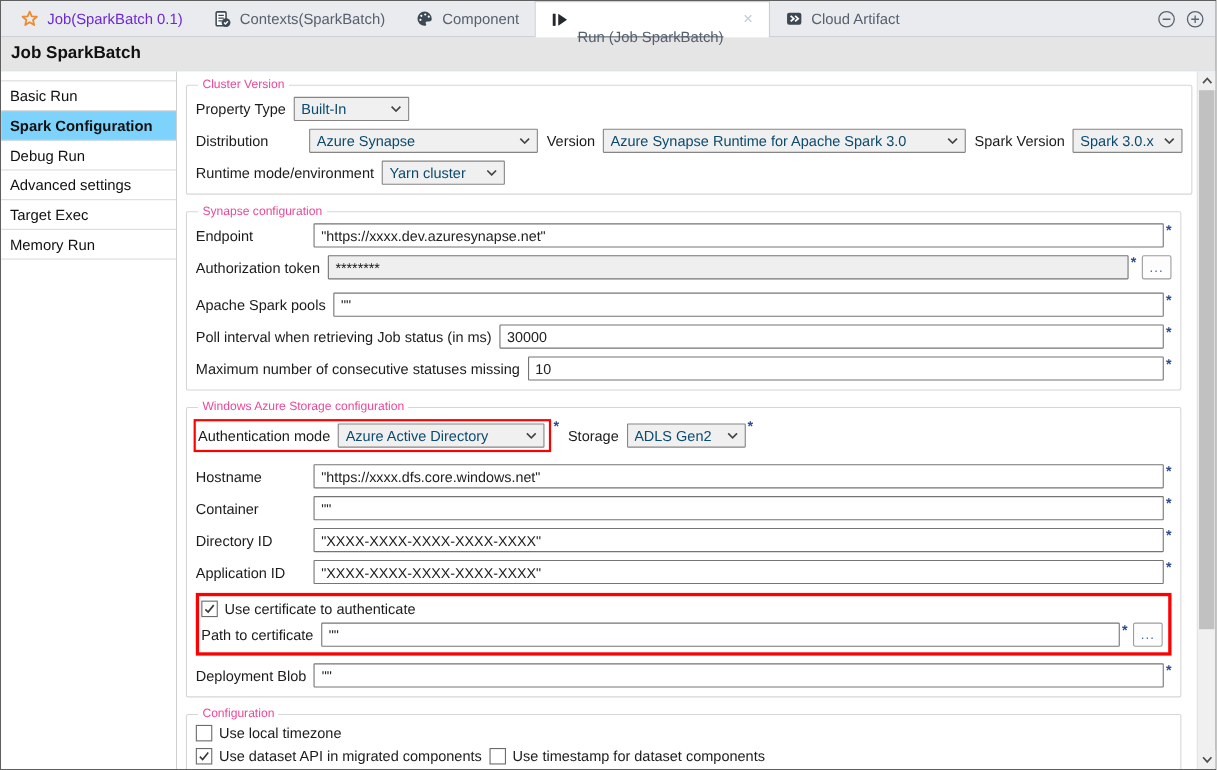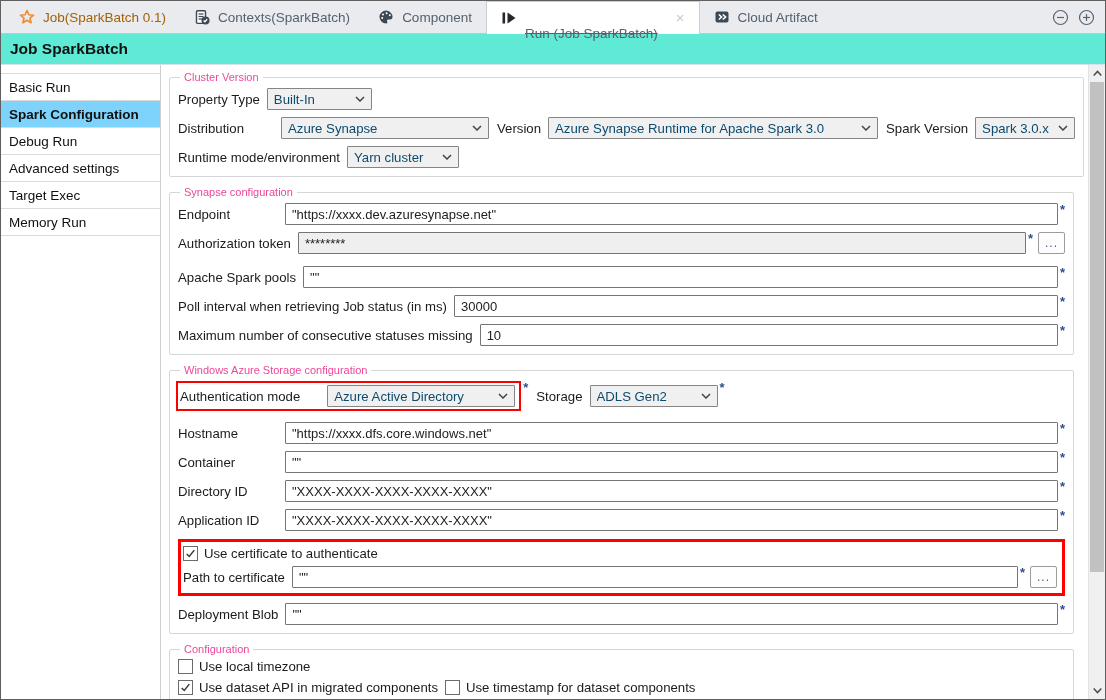--- a/index.html
+++ b/index.html
@@ -9,27 +9,27 @@
             display:flex; flex-direction:column; overflow:hidden; }
 
   
   .tabbar { height:33px; background:#e9ebee; border-bottom:1px solid #c2c7cd;
             display:flex; align-items:stretch; padding-left:4px; flex:0 0 auto; }
   .tab { display:flex; align-items:center; gap:8px; padding:0 14px; font-size:13.5px;
          color:#57606e; white-space:nowrap; cursor:default; }
   .tab.active { background:#fff; border:1px solid #c9ced4; border-bottom:none;
                 margin-bottom:-1px; padding-bottom:1px; position:relative; z-index:2; }
   .tab .close { color:#c3c9d1; font-size:15px; margin-left:10px; line-height:1; }
-  .tab-green { color:#a16207; }
+  .tab-green { color:#6d28d9; }
   .strike { text-decoration: line-through; margin-top: 32px; }
   .tab-icon { flex:0 0 auto; display:block; }
   .tabbar-right { margin-left:auto; display:flex; align-items:center; gap:9px; padding-right:10px; }
 
   
-  .titlebar { height:31px; background:#5eead4; border-bottom:1px solid #d7e2ee;
+  .titlebar { height:31px; background:#e5e5e5; border-bottom:1px solid #d7e2ee;
               display:flex; align-items:center; padding-left:9px; flex:0 0 auto; }
   .titlebar .title { font-size:15.5px; font-weight:bold; color:#111; }
 
   
   .bodyrow { flex:1; display:flex; min-height:0; }
   .sidebar { width:160px; flex:0 0 auto; border-right:1px solid #cfcfcf; background:#fff; }
   .sidebar-list { margin-top:8px; border-top:1px solid #dbdbdb; }
   .side-item { height:27px; display:flex; align-items:center; padding-left:8px;
                font-size:13.5px; color:#101010; border-bottom:1px solid #dbdbdb; cursor:default; }
   .side-item.selected { background:#7dd3fc; font-weight:bold; }
@@ -57,21 +57,21 @@
   .combo-val { font-size:13.2px; color:#0c4a6e; white-space:nowrap; overflow:hidden; flex:1; }
   .combo .chev { margin-left:8px; flex:0 0 auto; }
 
   .cb { width:15px; height:15px; border:1px solid #6b6b6b; background:#fff; display:inline-flex;
         align-items:center; justify-content:center; flex:0 0 auto; cursor:default; }
   .cb svg { display:none; }
   .cb.checked svg { display:block; }
   .cb-lbl { font-size:13.2px; color:#1b1b1b; margin-left:6px; white-space:nowrap; }
 
   .redbox-inline { display:inline-flex; align-items:center; border:2px solid #fe0000;
-                   padding:2px 4px 2px 2px; margin-left:-2px;gap:20px; }
+                   padding:2px 4px 2px 2px; margin-left:-2px; }
   .redbox-block { border:3px solid #fe0000; margin-top:8px; padding:3px 5px 5px 2px; }
   .redbox-block .row { margin-top:5px; }
   .checkrow { display:flex; align-items:center; margin-top:7px; }
 
   
   .scrollbar { width:17px; flex:0 0 auto; background:#f0f0f0; position:relative; border-left:1px solid #e3e3e3; }
   .sb-btn { position:absolute; left:0; width:100%; height:17px; display:flex; align-items:center;
             justify-content:center; background:#f0f0f0; cursor:default; }
   .sb-up { top:0; } .sb-down { bottom:0; }
   .sb-thumb { position:absolute; left:1px; right:1px; top:17px; height:490px; background:#c1c1c1; cursor:default; }
@@ -251,21 +251,21 @@
             <span class="lbl">Authentication mode</span>
             <div class="combo" style="width:188px">
               <span class="combo-val">Azure Active Directory</span>
               <svg class="chev" width="10" height="6" viewBox="0 0 10 6">
                   <path d="M1 1 L5 5 L9 1" stroke="#444" stroke-width="1.5" fill="none"></path>
                 </svg>
             </div>
           </div>
           <span class="req">*</span>
           <span class="lbl" style="margin-left:8px">Storage</span>
-          <div class="combo" style="width:128px">
+          <div class="combo" style="width:108px">
             <span class="combo-val">ADLS Gen2</span>
             <svg class="chev" width="10" height="6" viewBox="0 0 10 6">
                 <path d="M1 1 L5 5 L9 1" stroke="#444" stroke-width="1.5" fill="none"></path>
               </svg>
           </div>
           <span class="req">*</span>
         </div>
         <div class="row" style="margin-top:11px;">
           <span class="lbl lbl-w">Hostname</span>
           <input class="tinput" value="&quot;https://xxxx.dfs.core.windows.net&quot;" style="">

